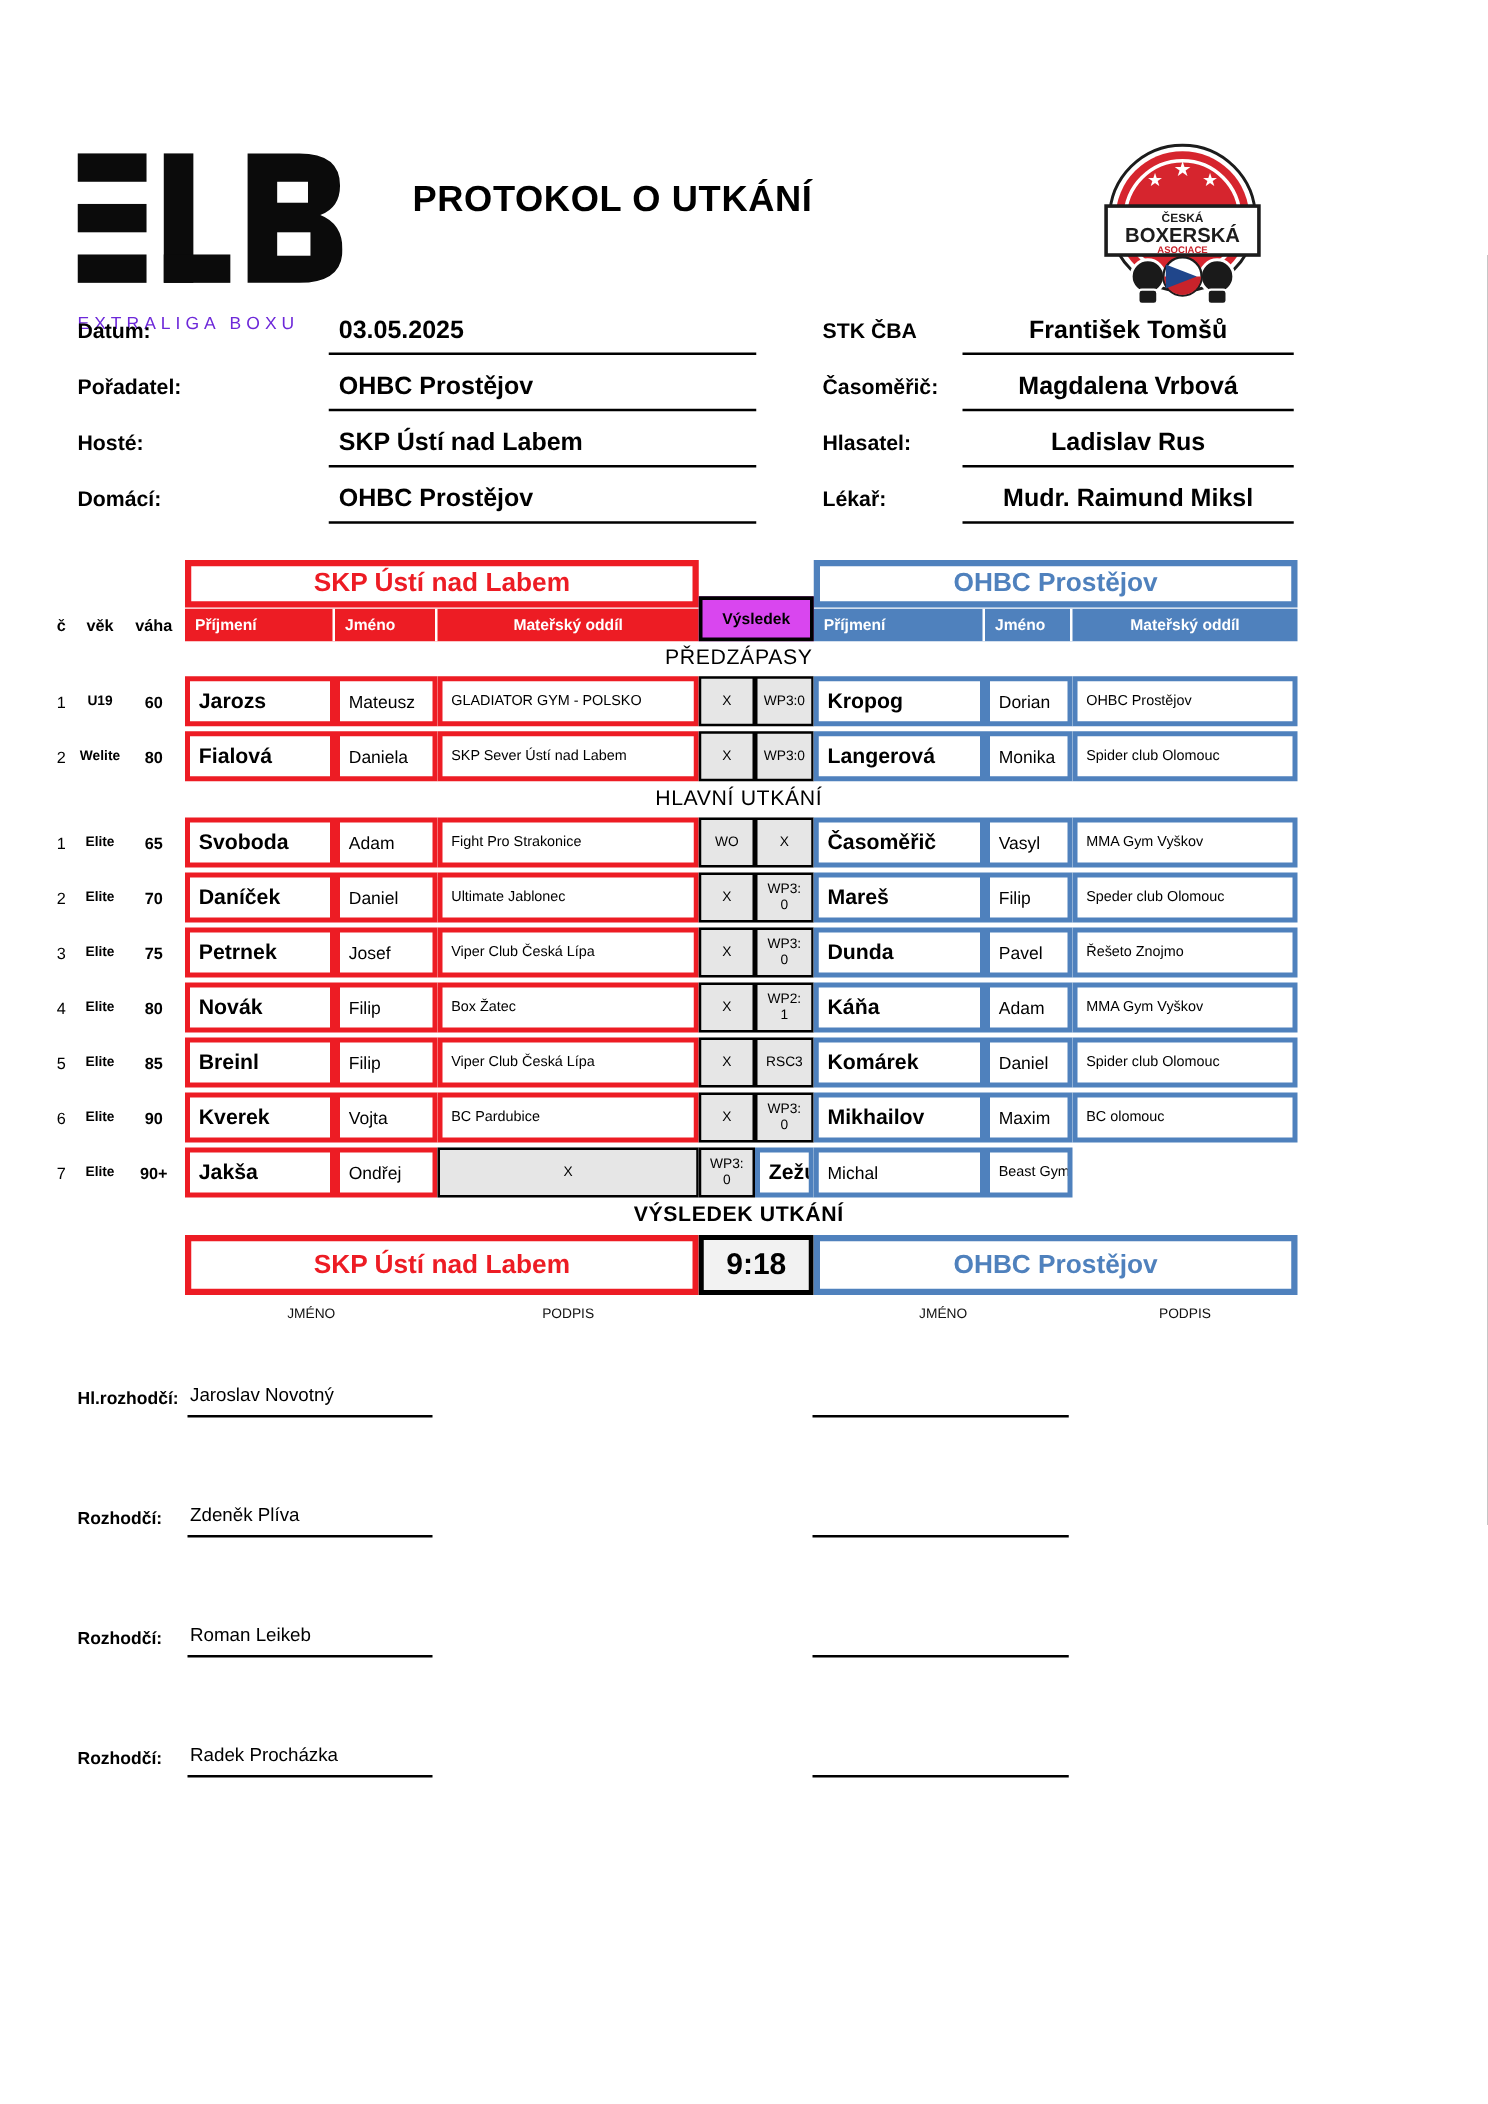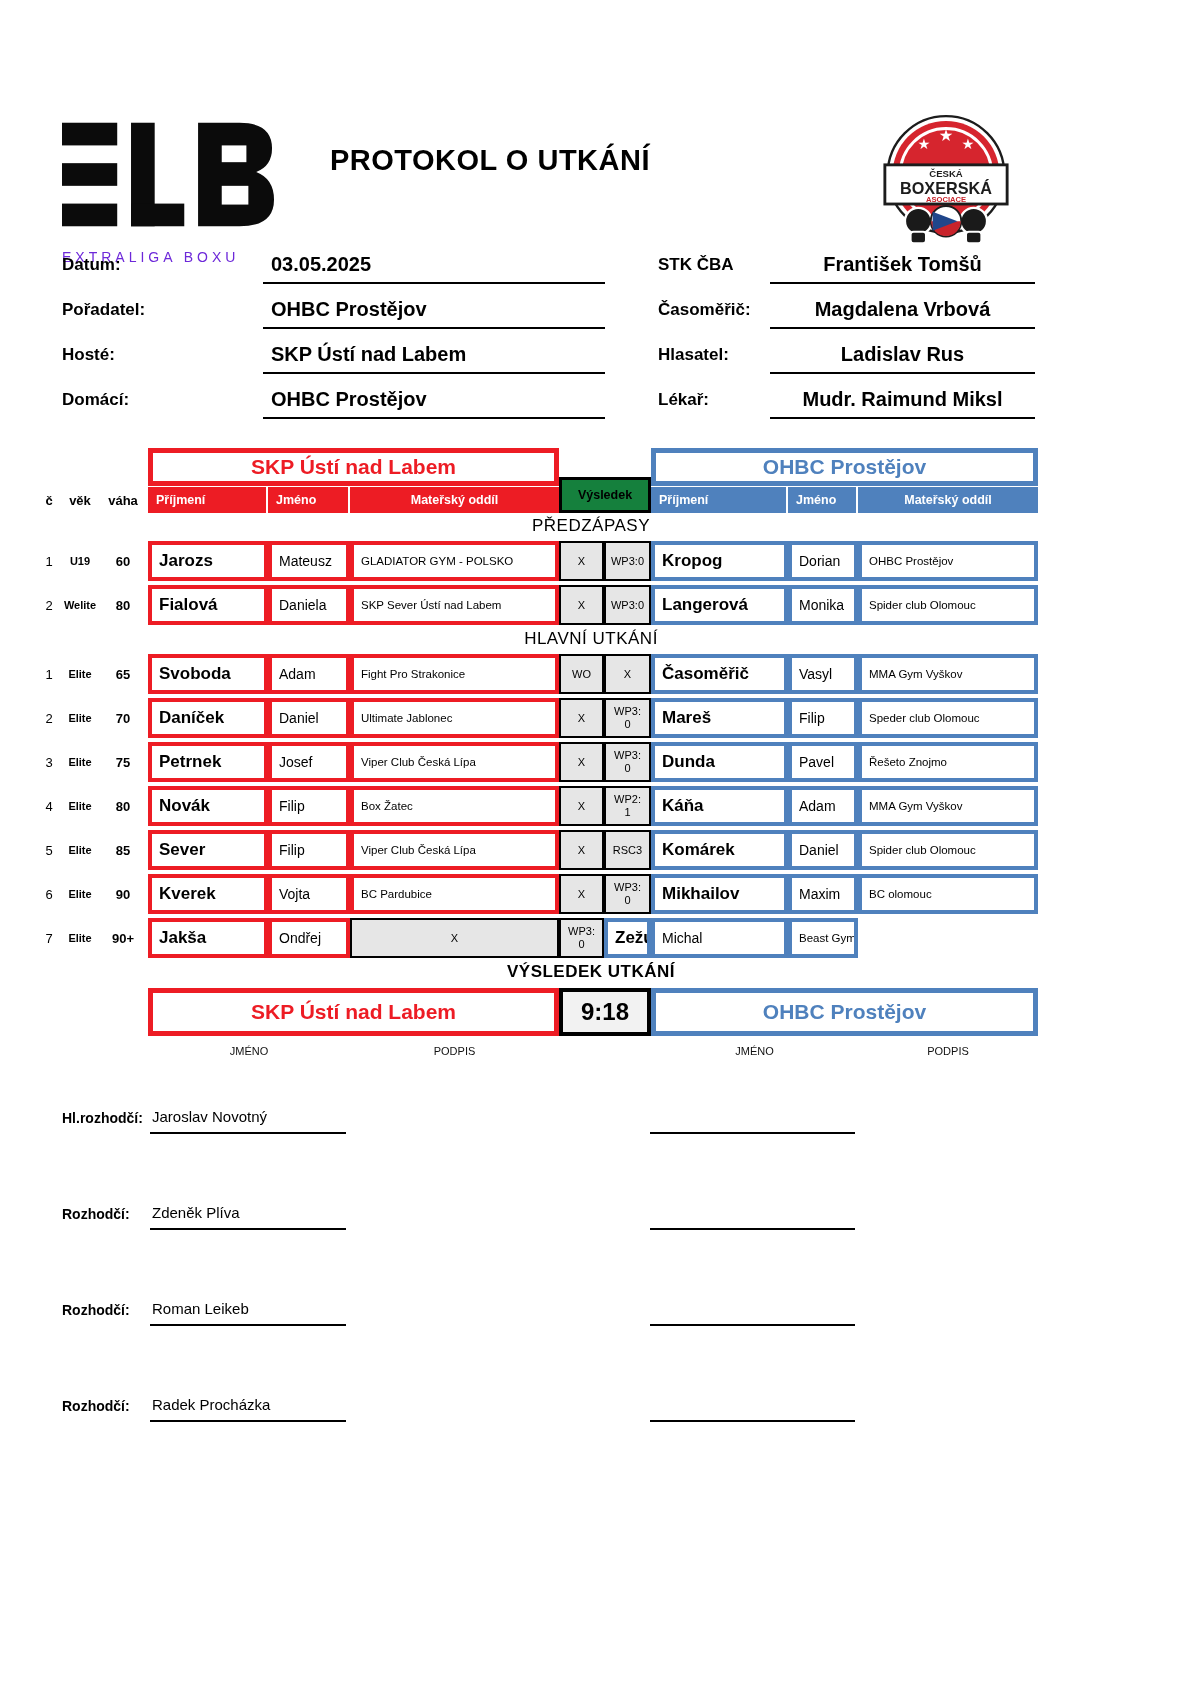--- a/index.html
+++ b/index.html
@@ -38,21 +38,21 @@
   .team-box.blueT{grid-column:10/13;border-color:var(--blue);color:var(--blue);}
   .colhead-row{height:26px;margin-top:1px;margin-bottom:2px;}
   .idx-h{display:flex;align-items:center;justify-content:center;font-size:13px;font-weight:bold;}
   .bar{display:grid;align-items:center;color:#fff;font-weight:bold;font-size:12.5px;}
   .bar.redB{grid-column:5/8;background:var(--red);grid-template-columns:118px 82px 1fr;}
   .bar.blueB{grid-column:10/13;background:var(--blue);grid-template-columns:135px 70px 1fr;}
   .bar .seg{padding-left:8px;height:100%;display:flex;align-items:center;white-space:nowrap;}
   .bar .seg.sep{border-left:2px solid #fff;}
   .bar .seg.mid{justify-content:center;padding-left:0;}
   .result-h{grid-column:8/10;position:relative;z-index:2;height:36px;margin-top:-10px;
-    border:3px solid #000;background:#15803d;display:flex;align-items:center;justify-content:center;
+    border:3px solid #000;background:#d946ef;display:flex;align-items:center;justify-content:center;
     font-size:12.5px;font-weight:bold;}
   .section-label{height:22px;margin:3px 0;padding-left:104px;text-align:center;
     font-size:17px;letter-spacing:.5px;}
   .section-label.bold{font-weight:bold;}
   .bout-row{height:40px;margin-bottom:4px;}
   .c-no,.c-age,.c-wt{display:flex;align-items:center;justify-content:center;}
   .c-no{font-size:13px;}
   .c-age{font-size:11px;font-weight:bold;}
   .c-wt{font-size:13px;font-weight:bold;}
   .cell{background:#fff;display:flex;align-items:center;padding:0 7px;overflow:hidden;white-space:nowrap;}
@@ -270,21 +270,21 @@
 1</div>
           <div class="cell blue surname">Káňa</div>
           <div class="cell blue first">Adam</div>
           <div class="cell blue club">MMA Gym Vyškov</div>
         </div>
         <div class="grid-row bout-row">
           <div class="c-no">5</div>
           <div class="c-age">Elite</div>
           <div class="c-wt">85</div>
           <div class="c-gap"></div>
-          <div class="cell red surname">Sever</div>
+          <div class="cell red surname">Breinl</div>
           <div class="cell red first">Filip</div>
           <div class="cell red club">Viper Club Česká Lípa</div>
           <div class="cell res">X</div>
           <div class="cell res">RSC3</div>
           <div class="cell blue surname">Komárek</div>
           <div class="cell blue first">Daniel</div>
           <div class="cell blue club">Spider club Olomouc</div>
         </div>
         <div class="grid-row bout-row">
           <div class="c-no">6</div>

